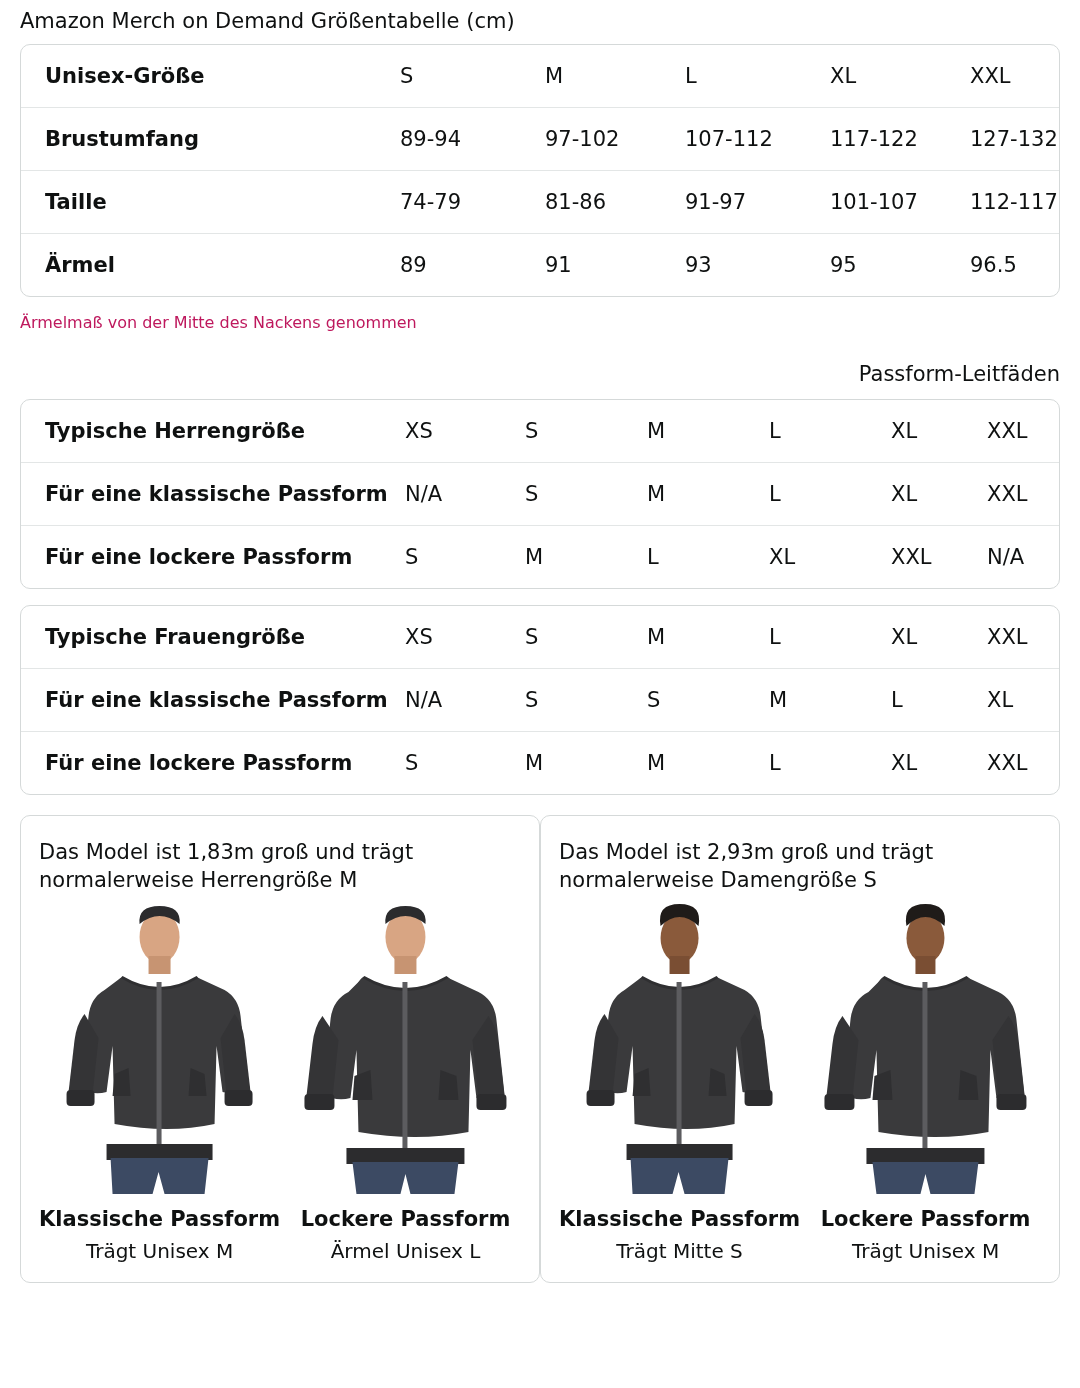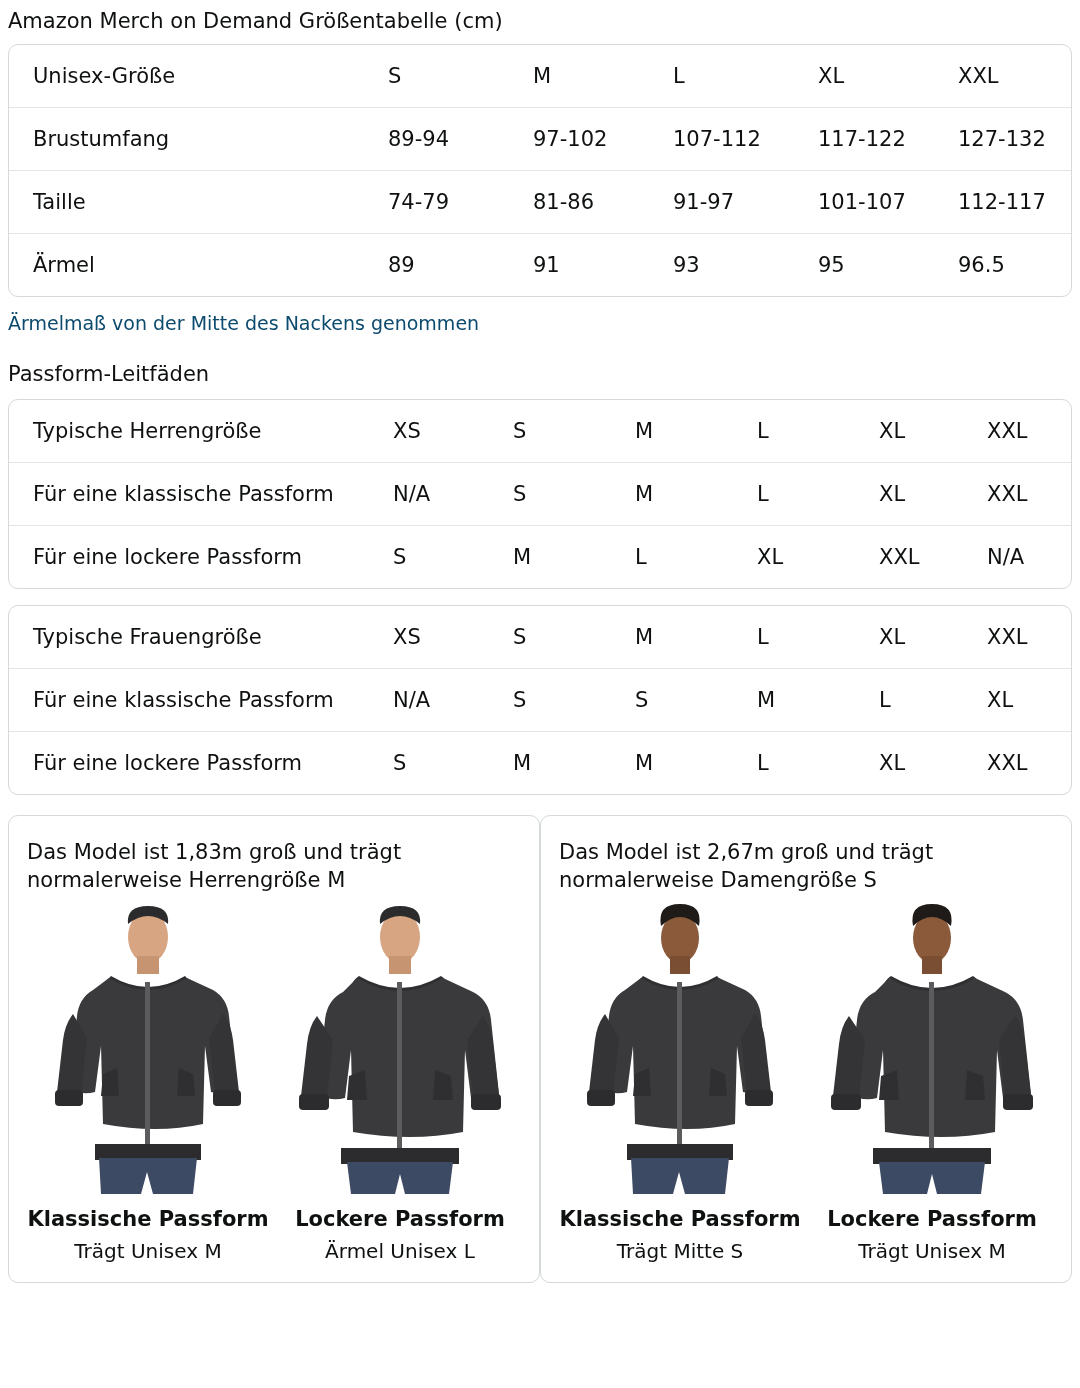--- a/index.html
+++ b/index.html
@@ -11,21 +11,21 @@
     width: 1080px;
     height: 1388px;
     font-family: "DejaVu Sans", "Liberation Sans", sans-serif;
     color: #0f1111;
     -webkit-font-smoothing: antialiased;
   }
   .page {
     width: 1080px;
     height: 1064px;
     box-sizing: border-box;
-    padding: 0 8px;
+    padding: 0 20px;
     position: relative;
   }
   .caption-top {
     font-size: 21px;
     line-height: 26px;
     color: #0f1111;
     padding: 8px 0 10px 0;
   }
   .card {
     border: 1px solid #d5d9d9;
@@ -44,49 +44,50 @@
     padding: 18px 0 18px 24px;
     border-bottom: 1px solid #e3e6e6;
     vertical-align: middle;
     color: #0f1111;
     white-space: nowrap;
   }
   table.size-table tr:last-child td {
     border-bottom: none;
   }
   table.size-table td.rowhead {
-    font-weight: normal;
+    font-weight: bold;
   }
   
   .tbl-measure col.c0 { width: 355px; }
   .tbl-measure col.c1 { width: 145px; }
   .tbl-measure col.c2 { width: 140px; }
   .tbl-measure col.c3 { width: 145px; }
   .tbl-measure col.c4 { width: 140px; }
   .tbl-measure col.c5 { width: auto; }
 
   
   .tbl-fit col.c0 { width: 360px; }
   .tbl-fit col.c1 { width: 120px; }
   .tbl-fit col.c2 { width: 122px; }
   .tbl-fit col.c3 { width: 122px; }
   .tbl-fit col.c4 { width: 122px; }
   .tbl-fit col.c5 { width: auto; }
 
   .note {
-    font-size: 19px;
+    font-size: 16px;
     line-height: 24px;
-    color: #0c4a6e;
+    color: #be185d;
     padding: 14px 0 12px 0;
   }
   .section-label {
     font-size: 21px;
     line-height: 26px;
     color: #0f1111;
     padding: 14px 0 12px 0;
+    text-align: right;
   }
   .gap-sm { height: 16px; }
 
   .models-row {
     display: flex;
     margin-top: 20px;
   }
   .model-card {
     flex: 1 1 0;
     border: 1px solid #d5d9d9;
@@ -327,21 +328,21 @@
             <path d="M62 258 h106 l-4 32 h-44 l-5 -20 -5 20 h-44z" fill="#3c4a63"></path>
           </svg>
           <div class="fig-title">Lockere Passform</div>
           <div class="fig-sub">Ärmel Unisex L</div>
         </div>
 
       </div>
     </div>
 
     <div class="model-card">
-      <div class="model-caption">Das Model ist 2,67m groß und trägt normalerweise Damengröße S</div>
+      <div class="model-caption">Das Model ist 2,93m groß und trägt normalerweise Damengröße S</div>
       <div class="figures">
 
         <div class="figure">
           <svg class="fig-art" viewBox="0 0 230 290">
             <ellipse cx="115" cy="34" rx="19" ry="25" fill="#8a5a3b"></ellipse>
             <path d="M96 22 q19 -18 38 0 q4 -22 -19 -22 q-23 0 -19 22z" fill="#1f1b19"></path>
             <rect x="105" y="52" width="20" height="18" fill="#7a4e33"></rect>
             <path d="M78 72 q37 22 74 0 q8 6 6 20 q-40 18 -86 0 q-2 -14 6 -20z" fill="#2f2f31"></path>
             <path d="M76 74 q39 24 78 0 l26 12 q14 8 16 26 l8 72 q-12 8 -26 4 l-6 -46 -2 78 q-46 10 -100 0 l-2 -78 -6 46 q-14 4 -26 -4 l8 -72 q2 -18 16 -26z" fill="#3a3a3c"></path>
             <path d="M40 110 q-8 10 -10 26 l-6 52 q12 6 24 2 l6 -56z" fill="#343436"></path>

